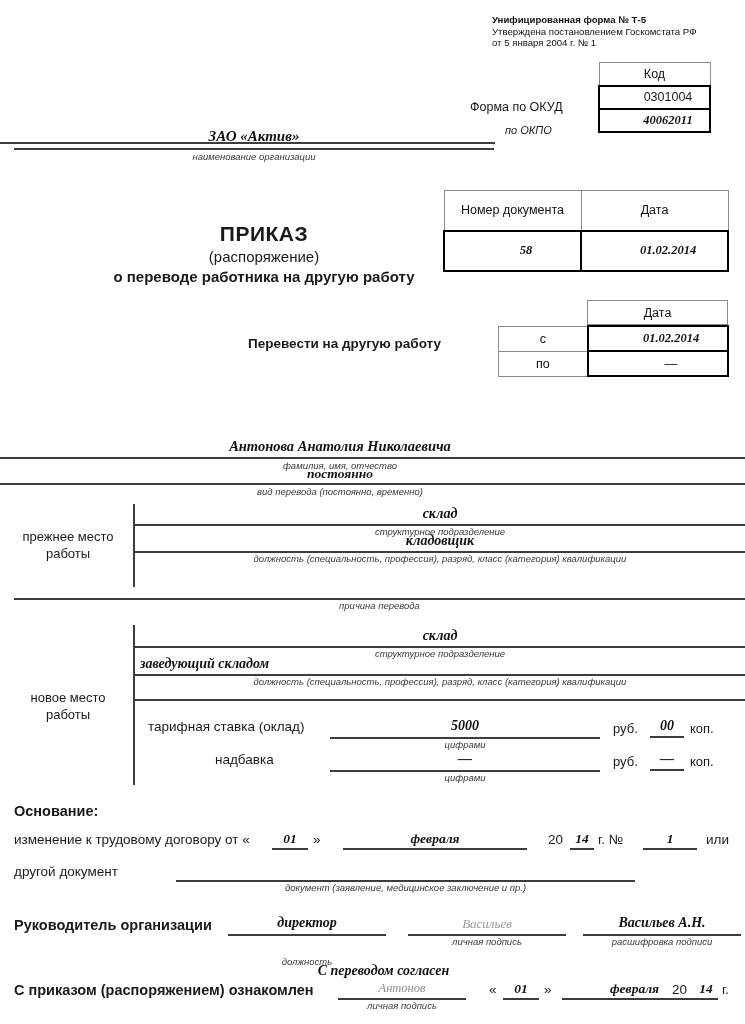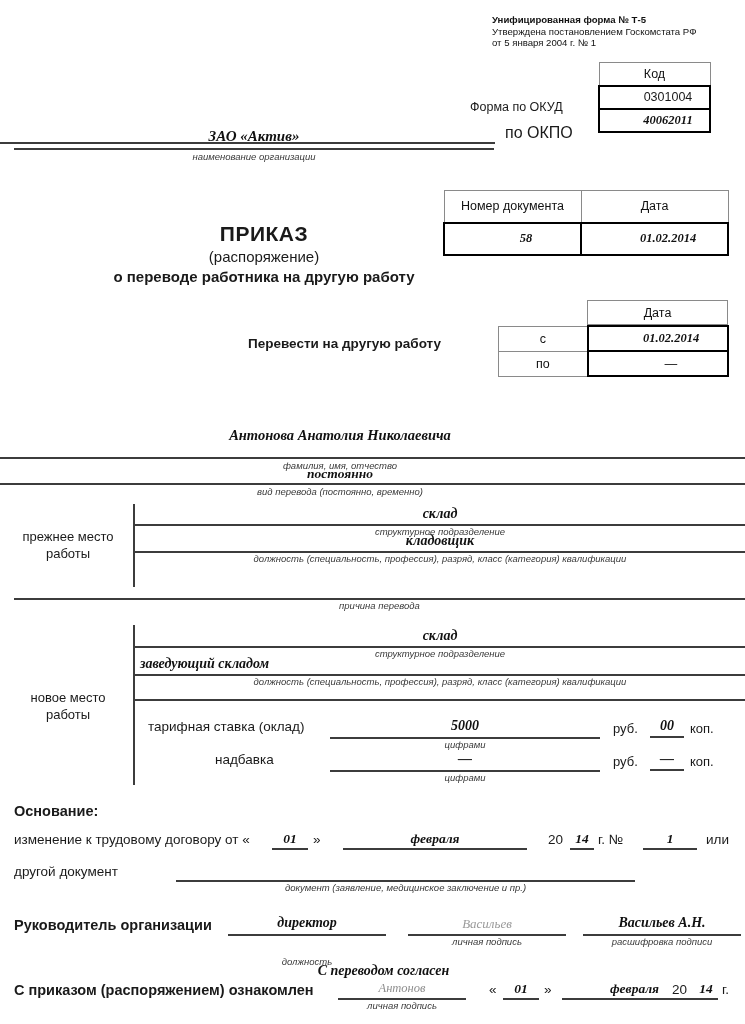--- a/index.html
+++ b/index.html
@@ -53,31 +53,31 @@
     padding: 0;
     height: 23px;
   }
   .box-table td.hd { color: #111; font-size: 12.5px; }
   .box-table .heavy { border: 2.6px solid #000; padding-left: 27px; }
 
   #code-table { left: 598px; top: 62px; width: 113px; }
   #code-table td { width: 129px; }
 
   #okud-label { left: 470px; top: 100px; font-size: 12.5px; }
-  #okpo-label { left: 505px; top: 124px; font-size: 16px; }
+  #okpo-label { left: 505px; top: 124px; font-size: 11px; font-style: italic; }
   #okpo-line { left: 0px; top: 142px; width: 495px; height: 1.6px; }
 
   
   #org-line { left: 14px; top: 148px; width: 480px; height: 1.6px; }
   #org-name { left: 14px; top: 128px; width: 480px; text-align: center; font-size: 15px; }
   #org-caption { left: 14px; top: 151px; width: 480px; }
 
   
   #docnum-table { left: 443px; top: 190px; }
-  #docnum-table td { height: 32px; }
+  #docnum-table td { height: 40px; }
   #docnum-table td.c1 { width: 137px; }
   #docnum-table td.c2 { width: 147px; }
 
   
   #title-block { left: 0px; top: 222px; width: 528px; text-align: center; }
   #doc-title { font-size: 21px; font-weight: bold; letter-spacing: 0.5px; }
   #doc-subtitle { font-size: 15px; margin-top: 2px; }
   #doc-desc { font-size: 15px; font-weight: bold; margin-top: 3px; }
 
   
@@ -87,21 +87,21 @@
   #sp-table { left: 498px; top: 325px; }
   #sp-table td.c1 { width: 89px; height: 25px; }
   #sp-table td.c2 { width: 140px; height: 25px; }
 
   
   #tabnum-table { left: 588px; top: 400px; }
   #tabnum-table td { width: 139px; height: 24px; }
 
   
   #fio-line { left: 0px; top: 457px; width: 745px; height: 1.6px; }
-  #fio-value { left: 130px; top: 427px; width: 420px; text-align: center; font-size: 14.5px; }
+  #fio-value { left: 130px; top: 438px; width: 420px; text-align: center; font-size: 14.5px; }
   #fio-caption { left: 130px; top: 460px; width: 420px; }
 
   #kind-line { left: 0px; top: 483px; width: 745px; height: 1.6px; }
   #kind-value { left: 130px; top: 466px; width: 420px; text-align: center; font-size: 13.5px; }
   #kind-caption { left: 130px; top: 486px; width: 420px; }
 
   
   #prev-vline { left: 133px; top: 504px; width: 1.6px; height: 83px; }
   #prev-label { left: 8px; top: 528px; width: 120px; text-align: center; font-size: 13px; line-height: 17px; }
   #prev-dept-line { left: 133px; top: 524px; width: 612px; height: 1.6px; }

